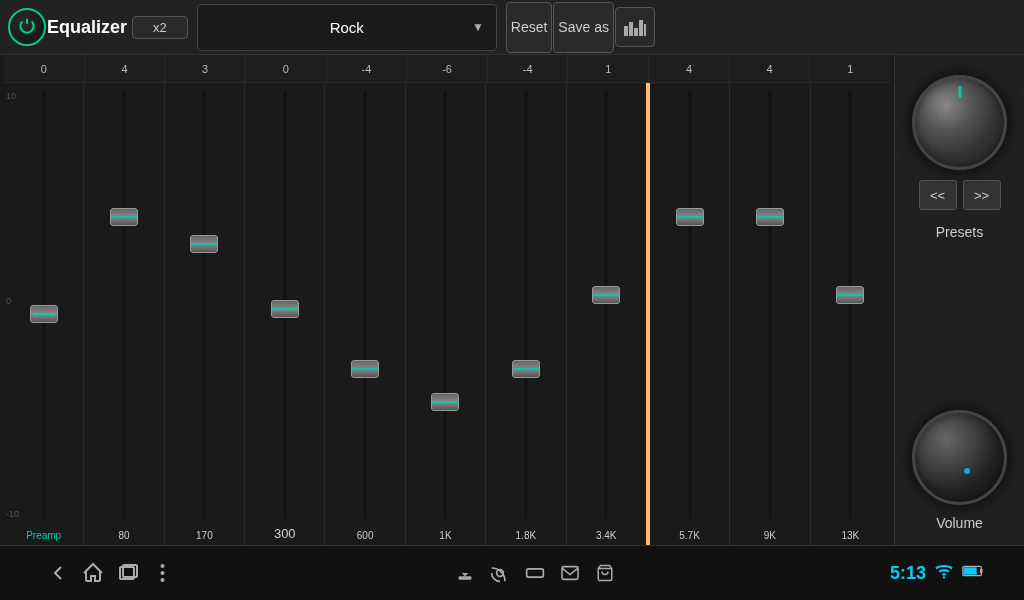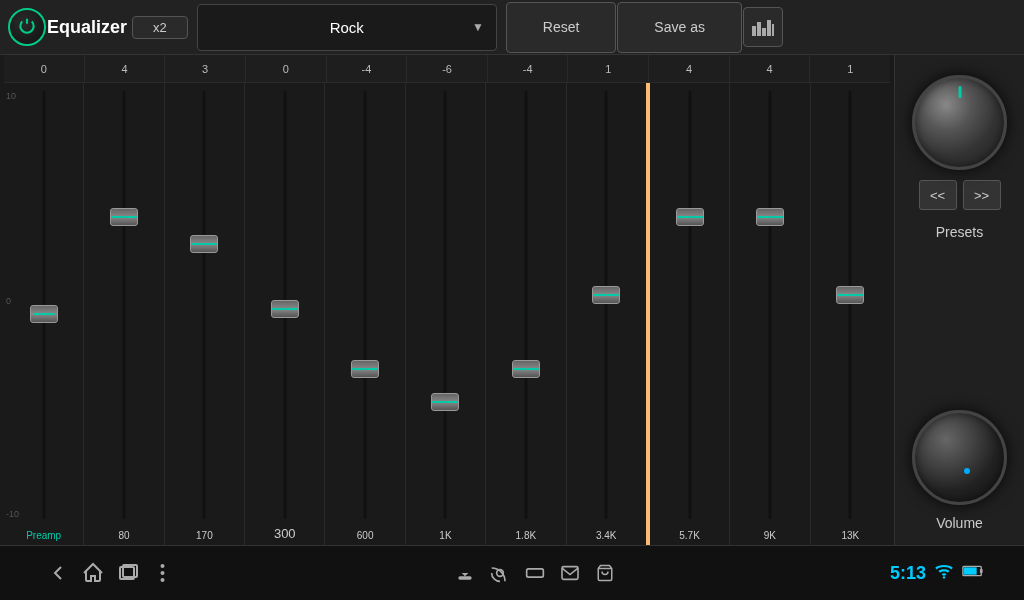--- a/index.html
+++ b/index.html
@@ -70,21 +70,21 @@
       position: absolute;
       right: 12px;
       color: #aaa;
       font-size: 12px;
     }
     .header-btn {
       background: #2a2a2a;
       border: 1px solid #555;
       color: #ccc;
       font-size: 14px;
-      padding: 6px 36px;
+      padding: 6px 4px;
       border-radius: 4px;
       cursor: pointer;
       height: 51px;
     }
     .stats-icon {
       width: 40px;
       height: 40px;
       background: #2a2a2a;
       border: 1px solid #555;
       border-radius: 4px;

